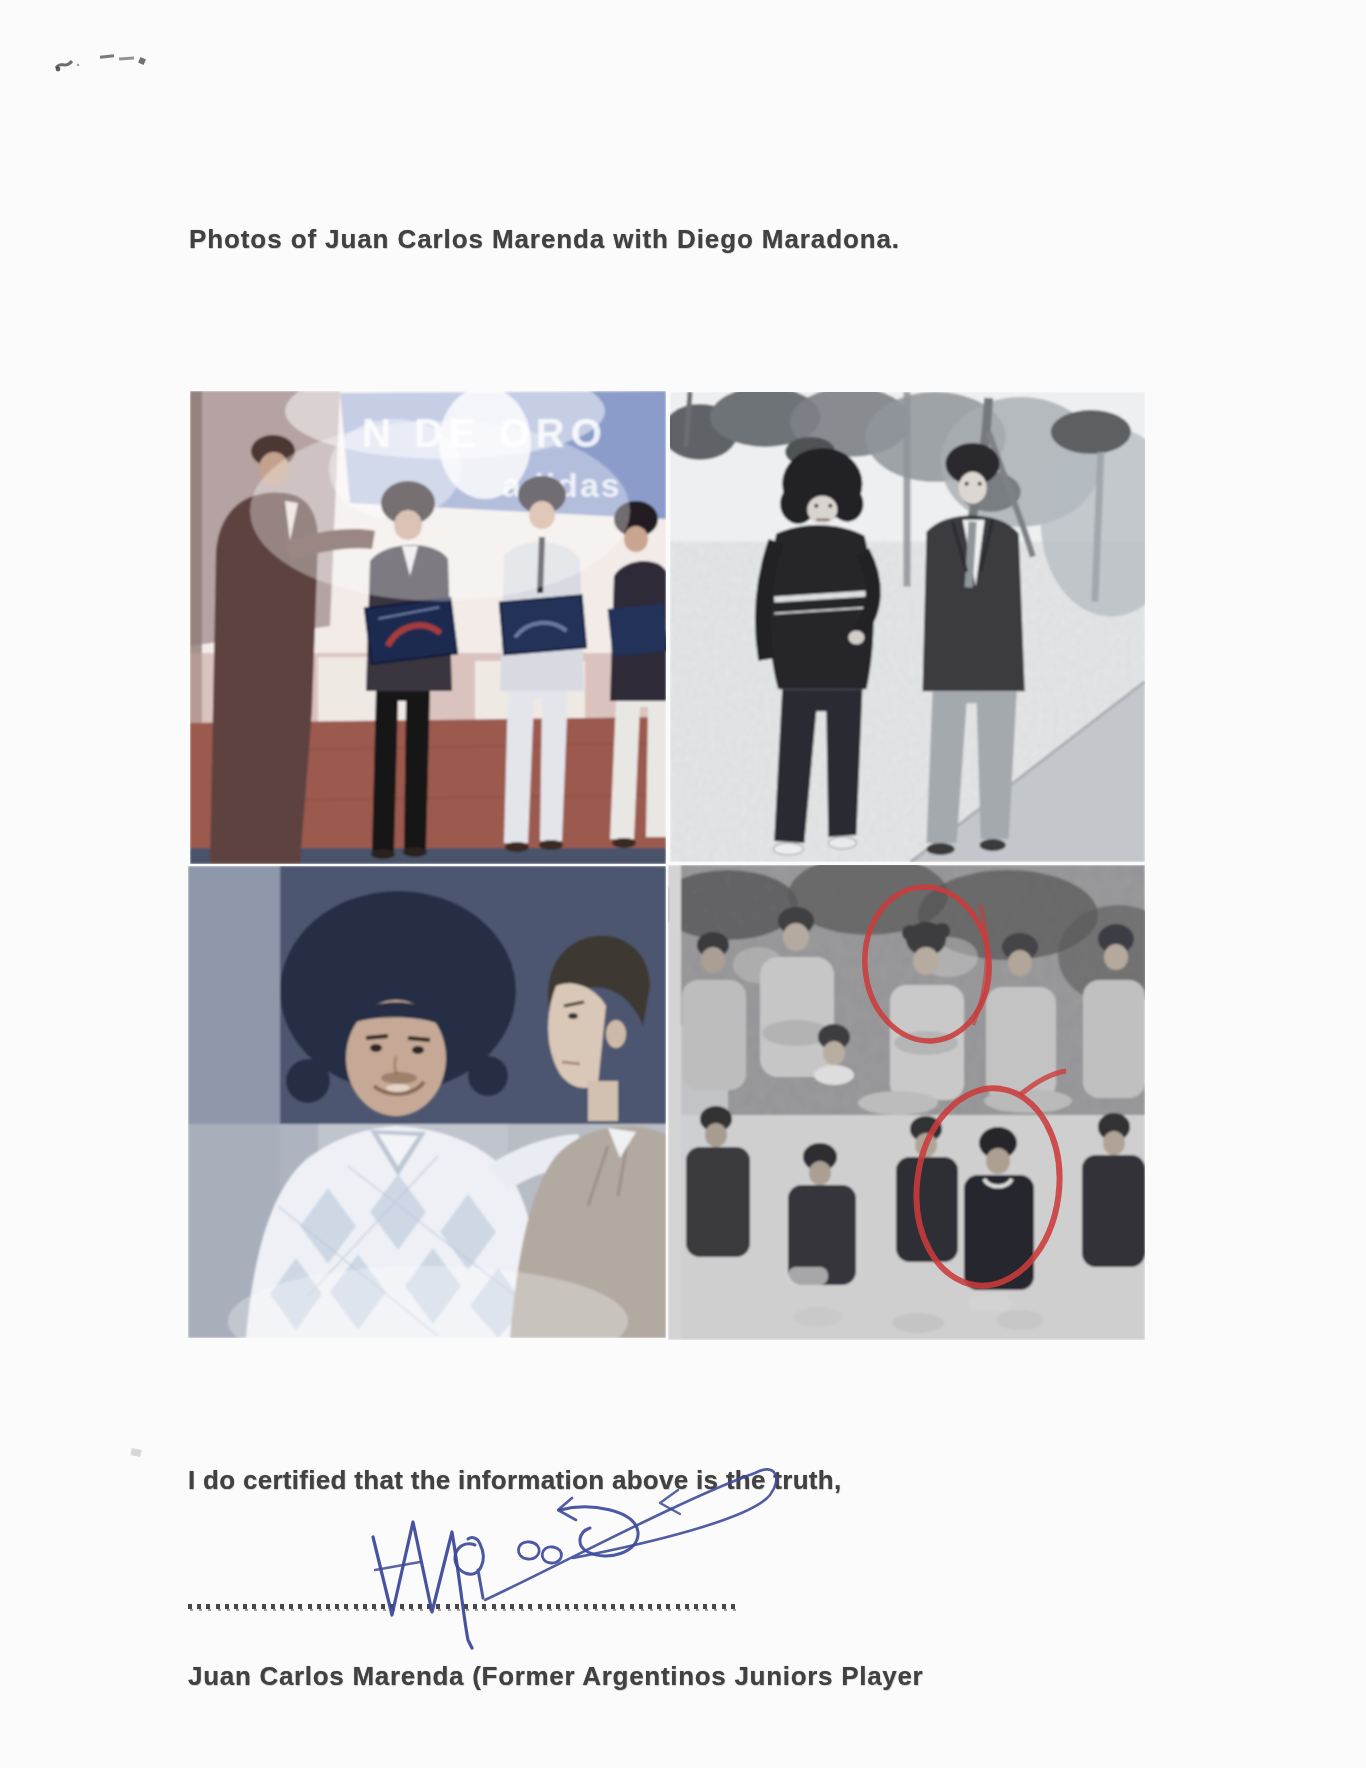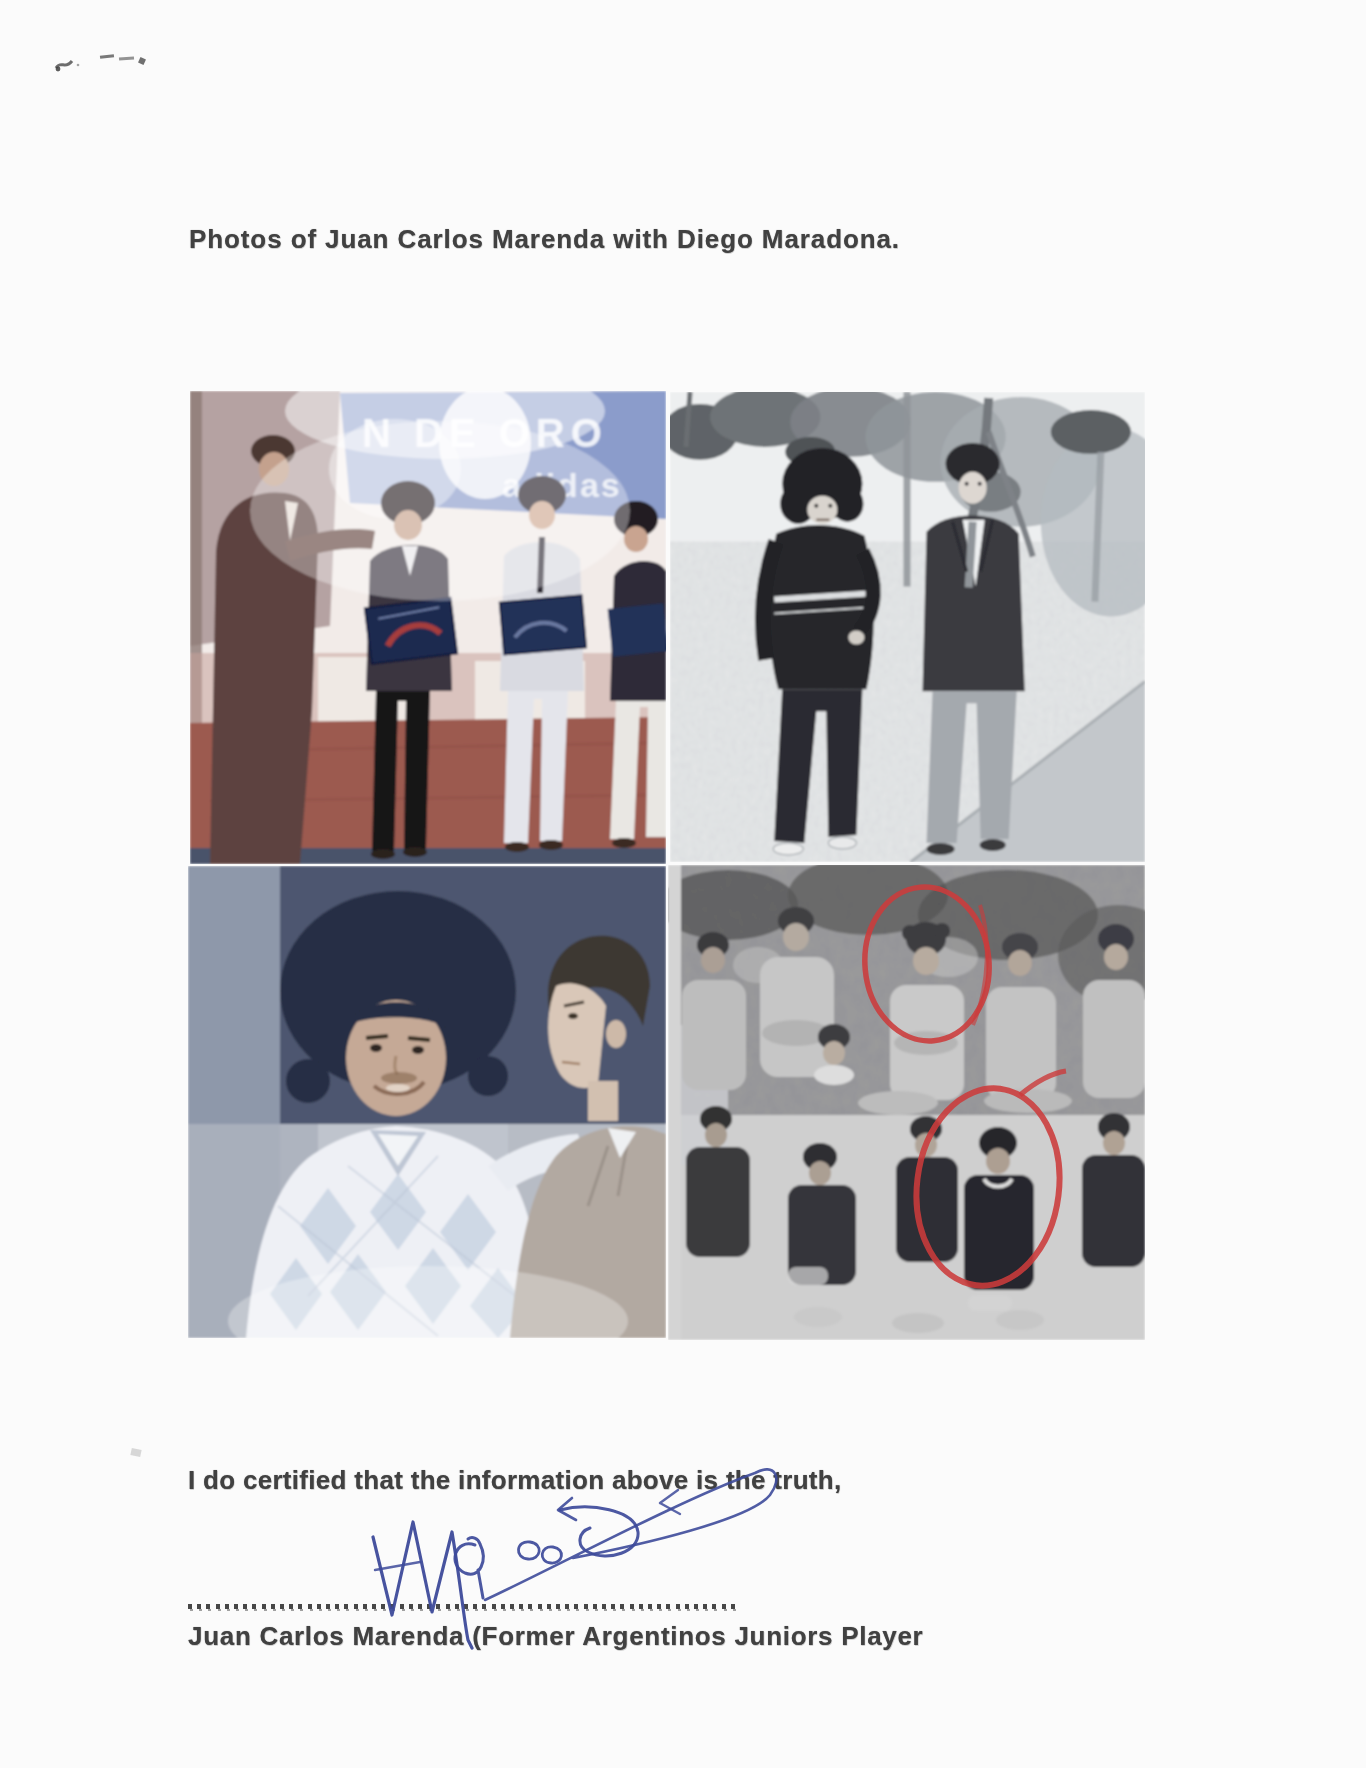--- a/index.html
+++ b/index.html
@@ -18,21 +18,21 @@
     font-weight:bold;
     color:var(--text,#414141);
     font-size:26px;
     letter-spacing:0.9px;
     text-shadow:0 0 1px rgba(70,70,70,.55), .6px .6px 0 rgba(95,95,95,.22);
     white-space:nowrap;
   }
   .title{left:189px;top:224px;}
   .certify{left:188px;top:1465px;letter-spacing:0.3px;}
   .namelines{left:188px;top:1618px;line-height:36px;letter-spacing:0.7px;}
-  .namelines div{white-space:nowrap;}
+  .namelines div{white-space:nowrap;margin-top:40px;}
   .collage{position:absolute;left:188px;top:390px;width:957px;height:950px;}
   .quad{position:absolute;display:block;}
   .quad svg{display:block;width:100%;height:100%;}
   .q-tl{left:2px;top:1px;width:476px;height:473px;}
   .q-tr{left:482px;top:2px;width:475px;height:470px;}
   .q-bl{left:0px;top:476px;width:478px;height:472px;}
   .q-br{left:480px;top:475px;width:477px;height:475px;}
   .dotline{
     position:absolute;left:188px;top:1603px;width:549px;height:9px;
     background-image:

